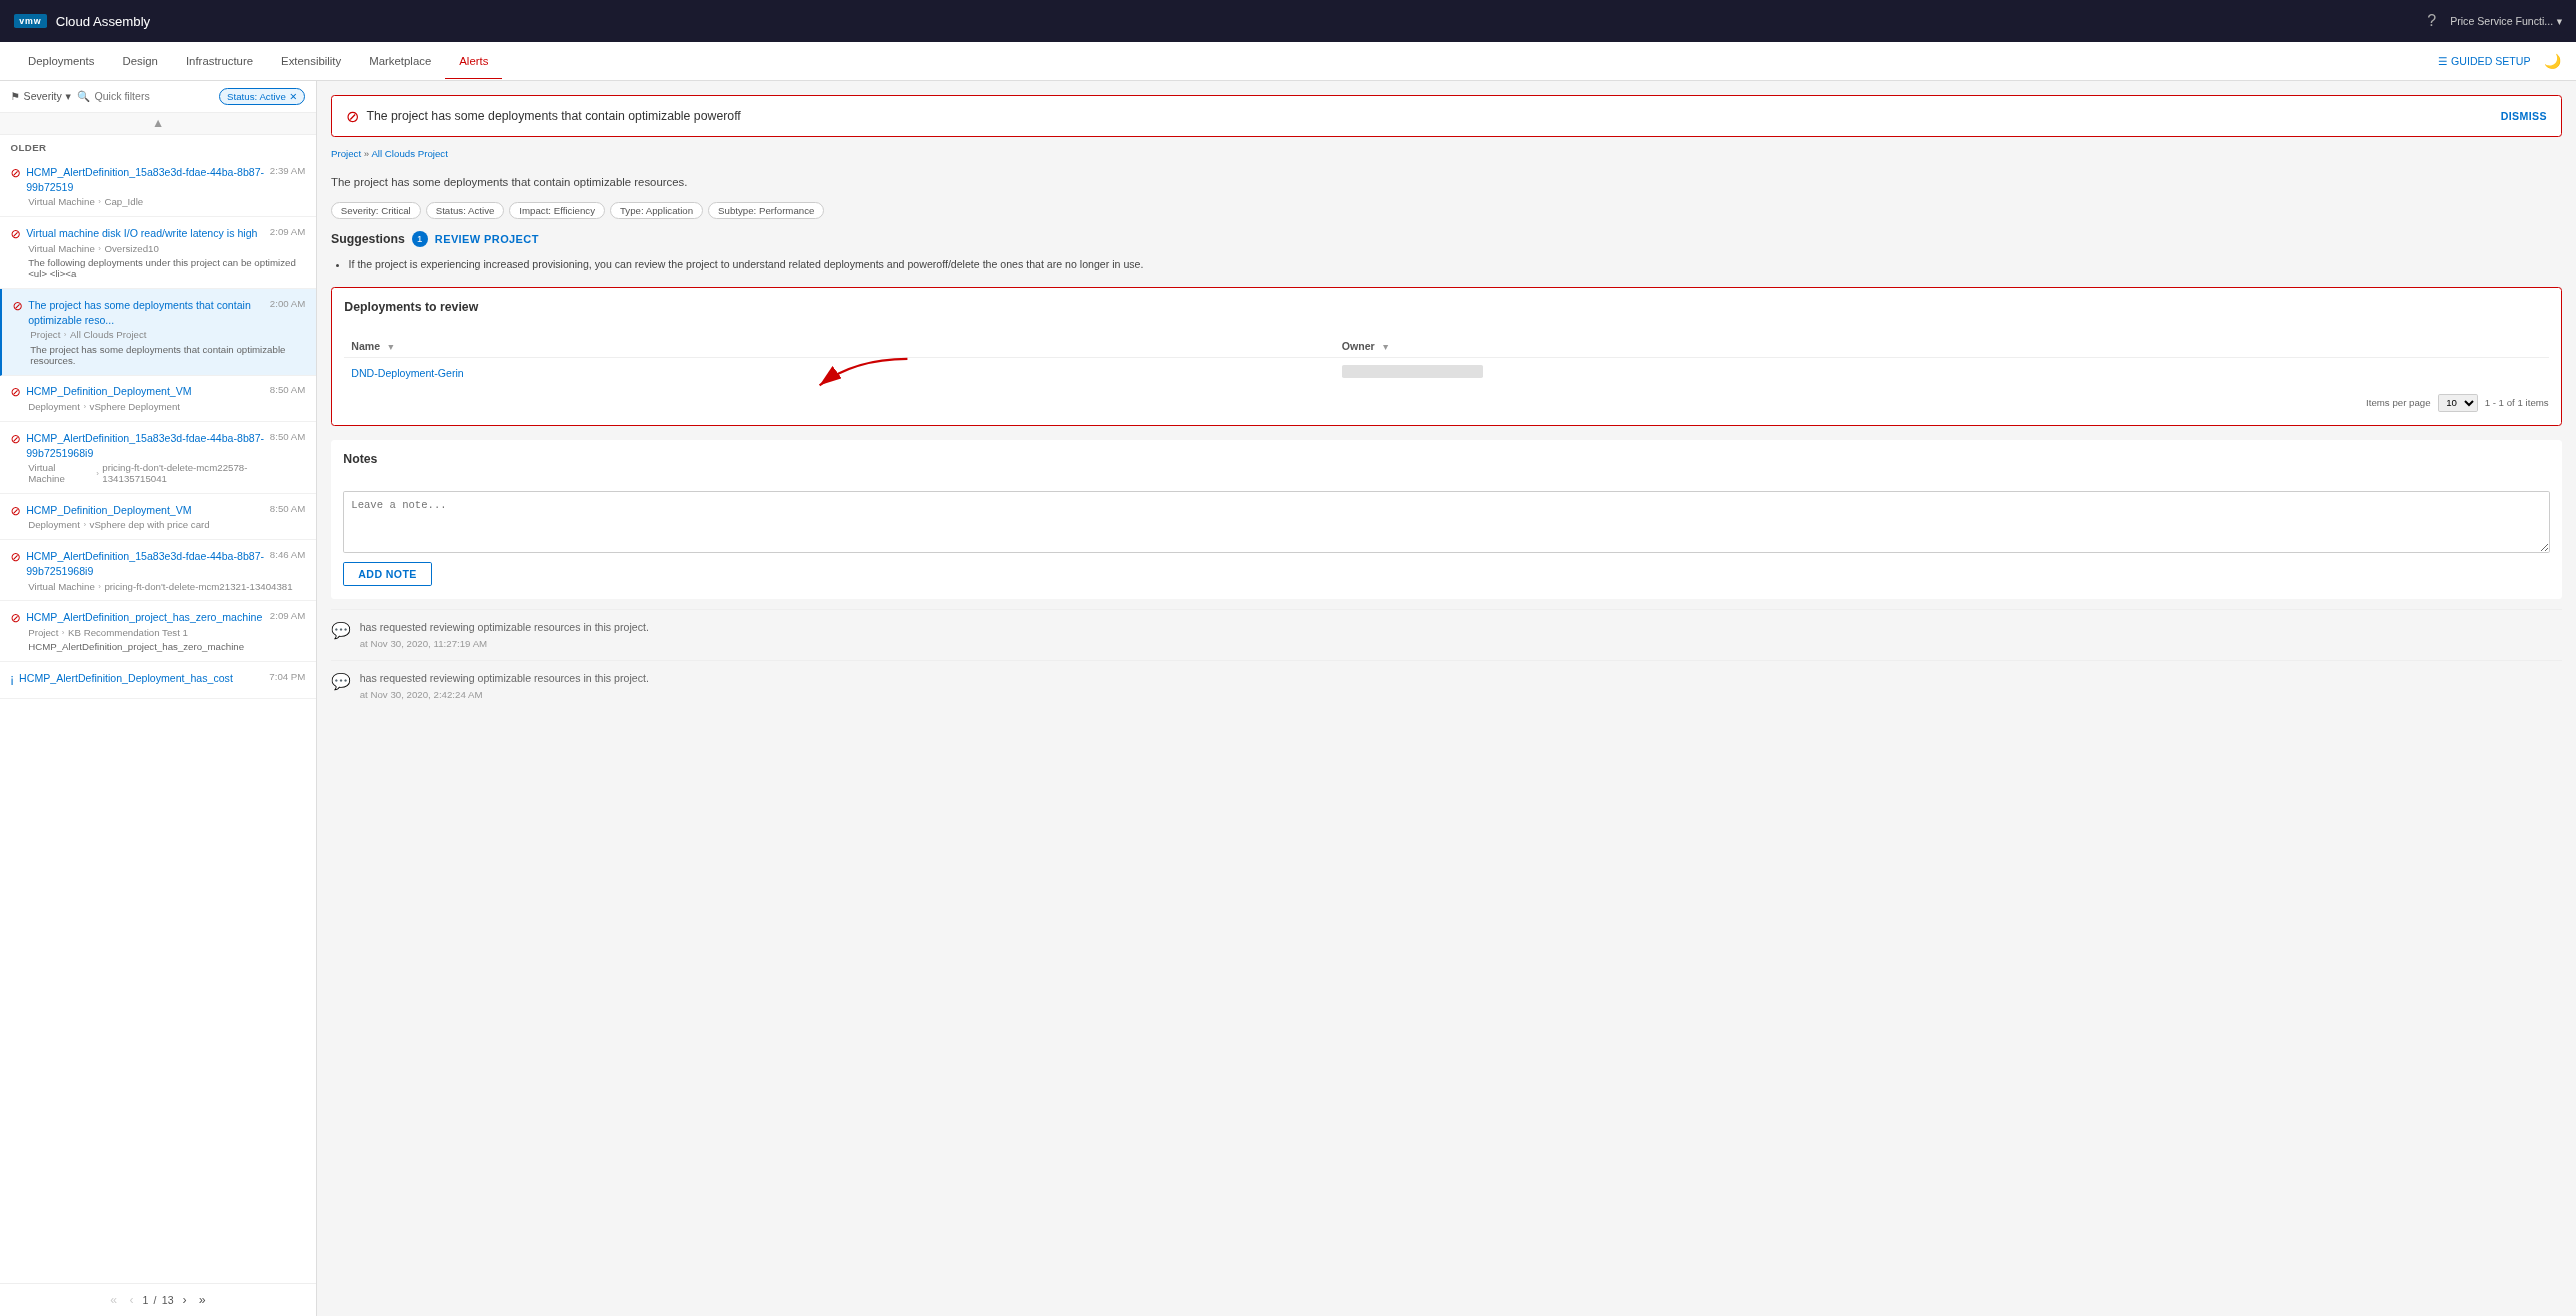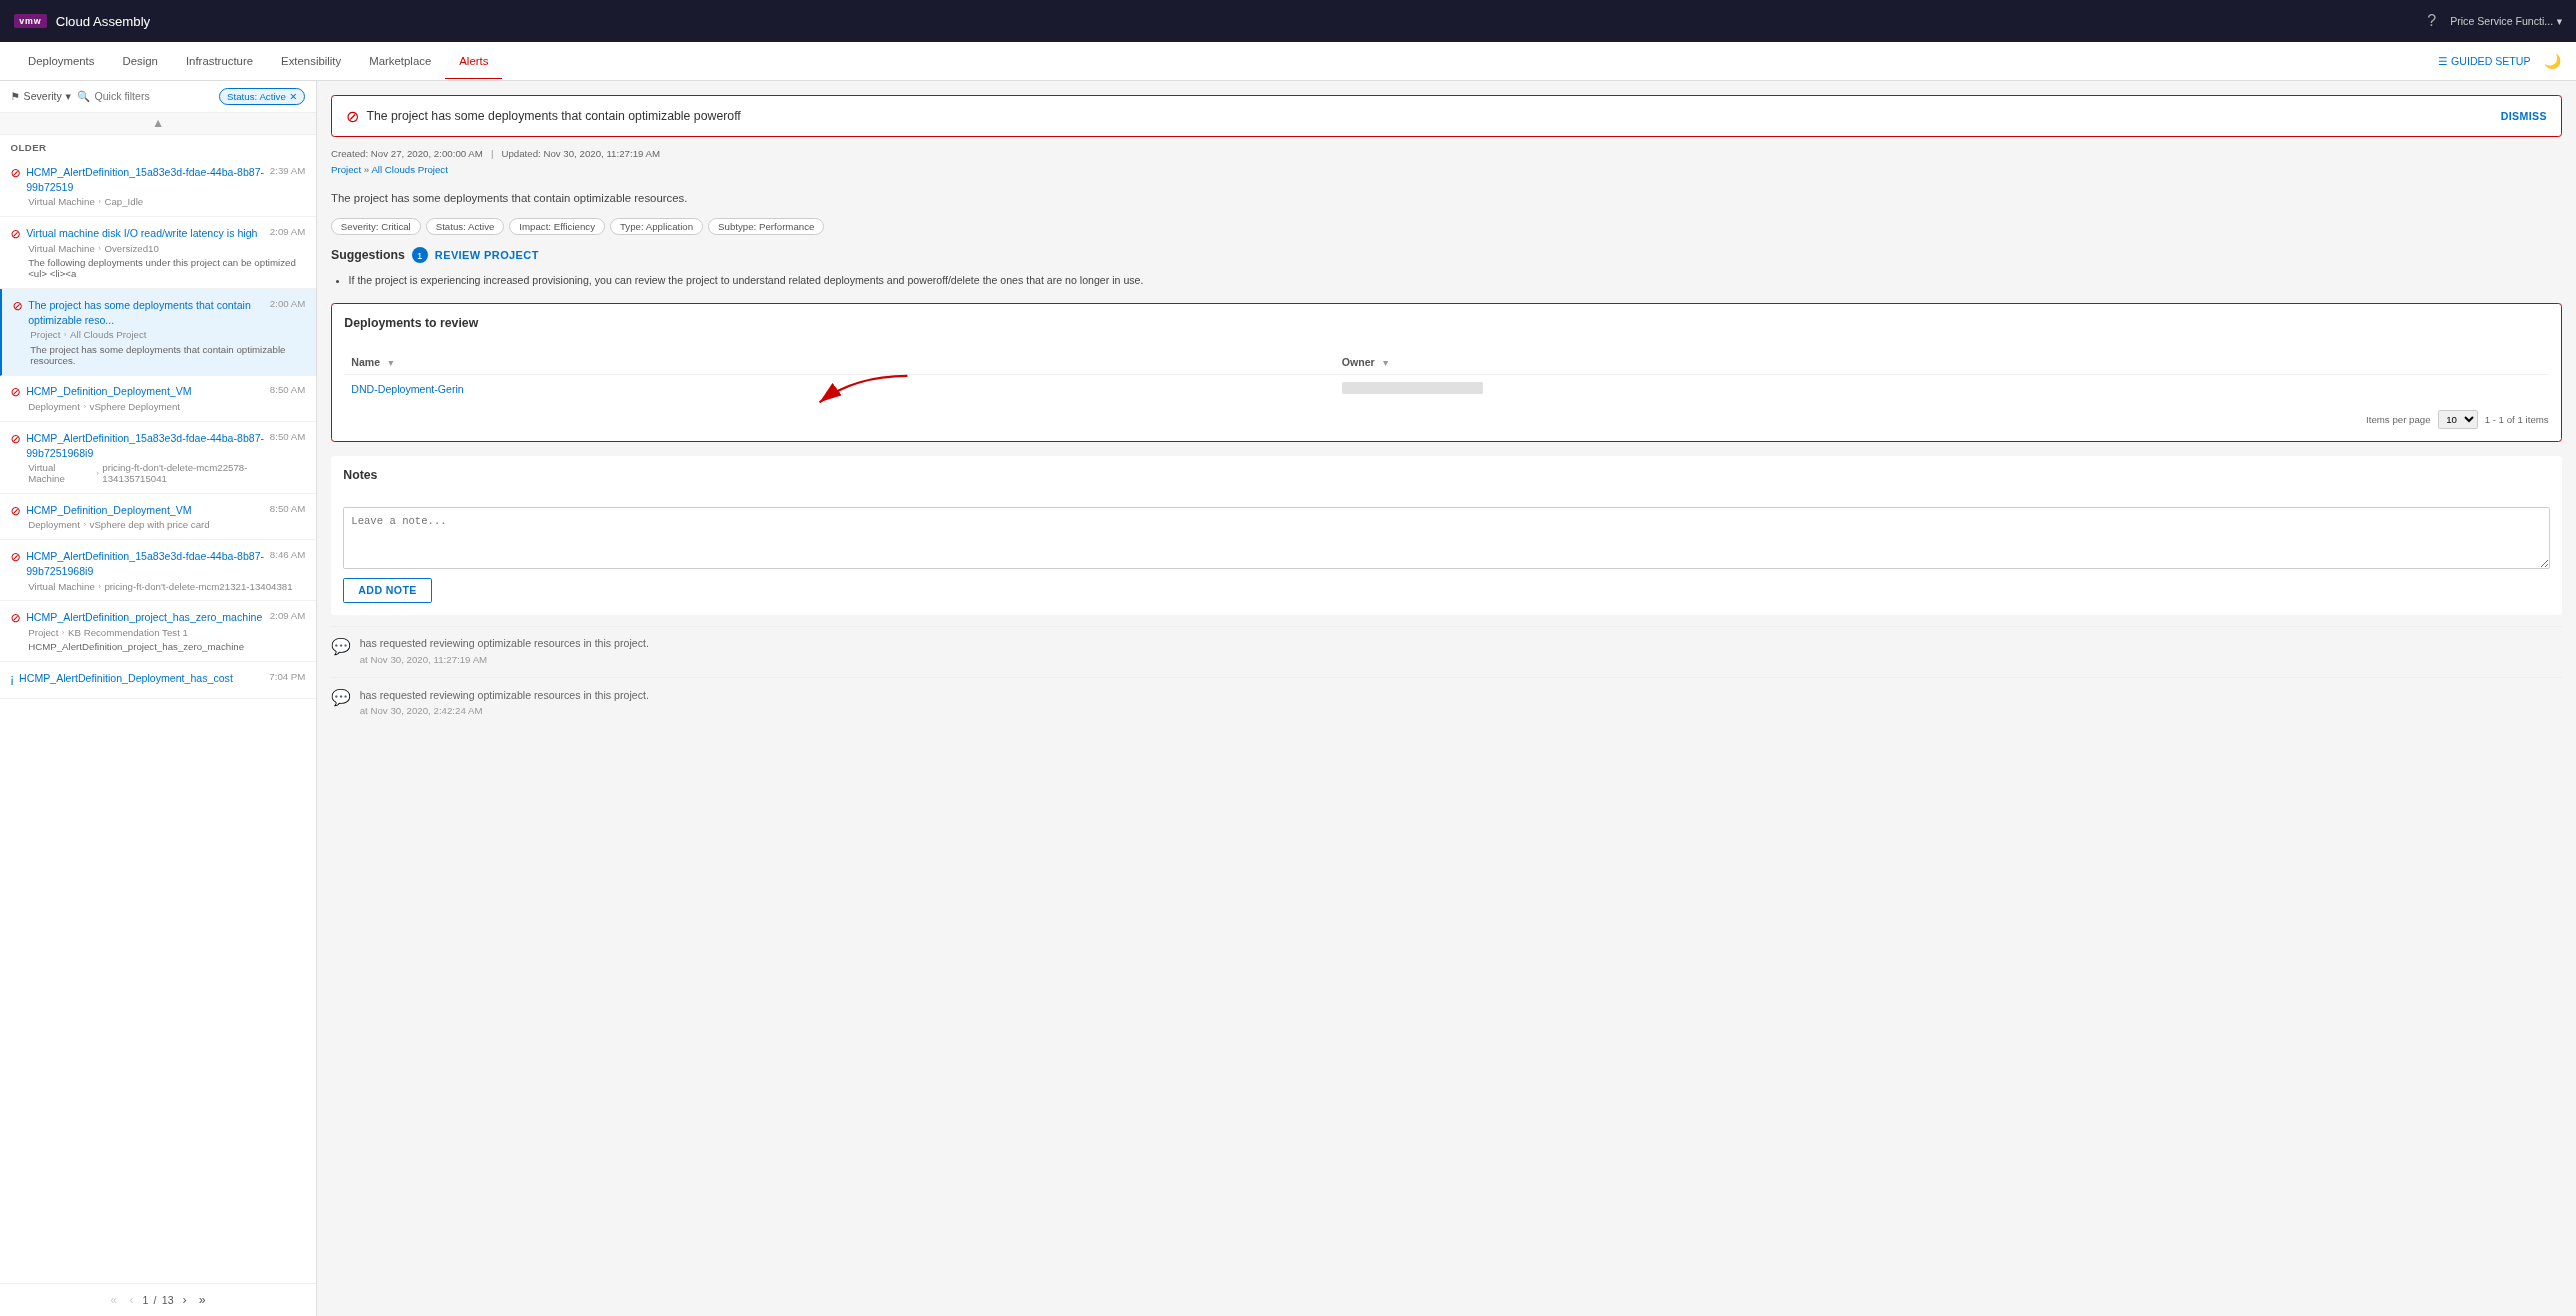--- a/index.html
+++ b/index.html
@@ -3,21 +3,21 @@
   <meta charset="utf-8">
   <style>
     * { box-sizing: border-box; margin: 0; padding: 0; }
     body { font-family: 'Helvetica Neue', Arial, sans-serif; font-size: 11.4px; background: #f5f5f5; color: #333; overflow: hidden; }
 
     
     .topbar {
       display: flex; align-items: center; background: #1a1a2e; height: 42px; padding: 0 14px; color: #fff;
     }
     .topbar .vmw-logo {
-      background: #701a75; color: #fff; font-size: 8.8px; font-weight: bold; padding: 1.8px 5.3px; border-radius: 1.8px; margin-right: 8.8px; letter-spacing: 0.9px;
+      background: #0369a1; color: #fff; font-size: 8.8px; font-weight: bold; padding: 1.8px 5.3px; border-radius: 1.8px; margin-right: 8.8px; letter-spacing: 0.9px;
     }
     .topbar .app-title { font-size: 13.2px; color: #fff; font-weight: 400; }
     .topbar .spacer { flex: 1; }
     .topbar .help-icon { color: #aaa; font-size: 16px; margin-right: 14px; cursor: pointer; }
     .topbar .user-area { color: #ccc; font-size: 10.6px; display: flex; align-items: center; gap: 3.5px; cursor: pointer; }
 
     
     .navtabs {
       display: flex; align-items: center; background: #fff; border-bottom: 0.9px solid #ddd; padding: 0 14px; height: 39px;
     }
@@ -308,25 +308,20 @@
   <div class="right-panel">
 
     
     <div class="detail-alert-box">
       <span class="alert-icon-big">⊘</span>
       <span class="alert-main-title">The project has some deployments that contain optimizable poweroff</span>
       <span class="dismiss-btn">DISMISS</span>
     </div>
 
     
-    <div class="meta-row">
-      <span>Created: Nov 27, 2020, 2:00:00 AM</span>
-      <span class="sep">|</span>
-      <span>Updated: Nov 30, 2020, 11:27:19 AM</span>
-    </div>
     <div class="meta-row">
       <a>Project</a>
       <span> » </span>
       <a>All Clouds Project</a>
     </div>
 
     <br>
 
     
     <div class="detail-desc">The project has some deployments that contain optimizable resources.</div>

